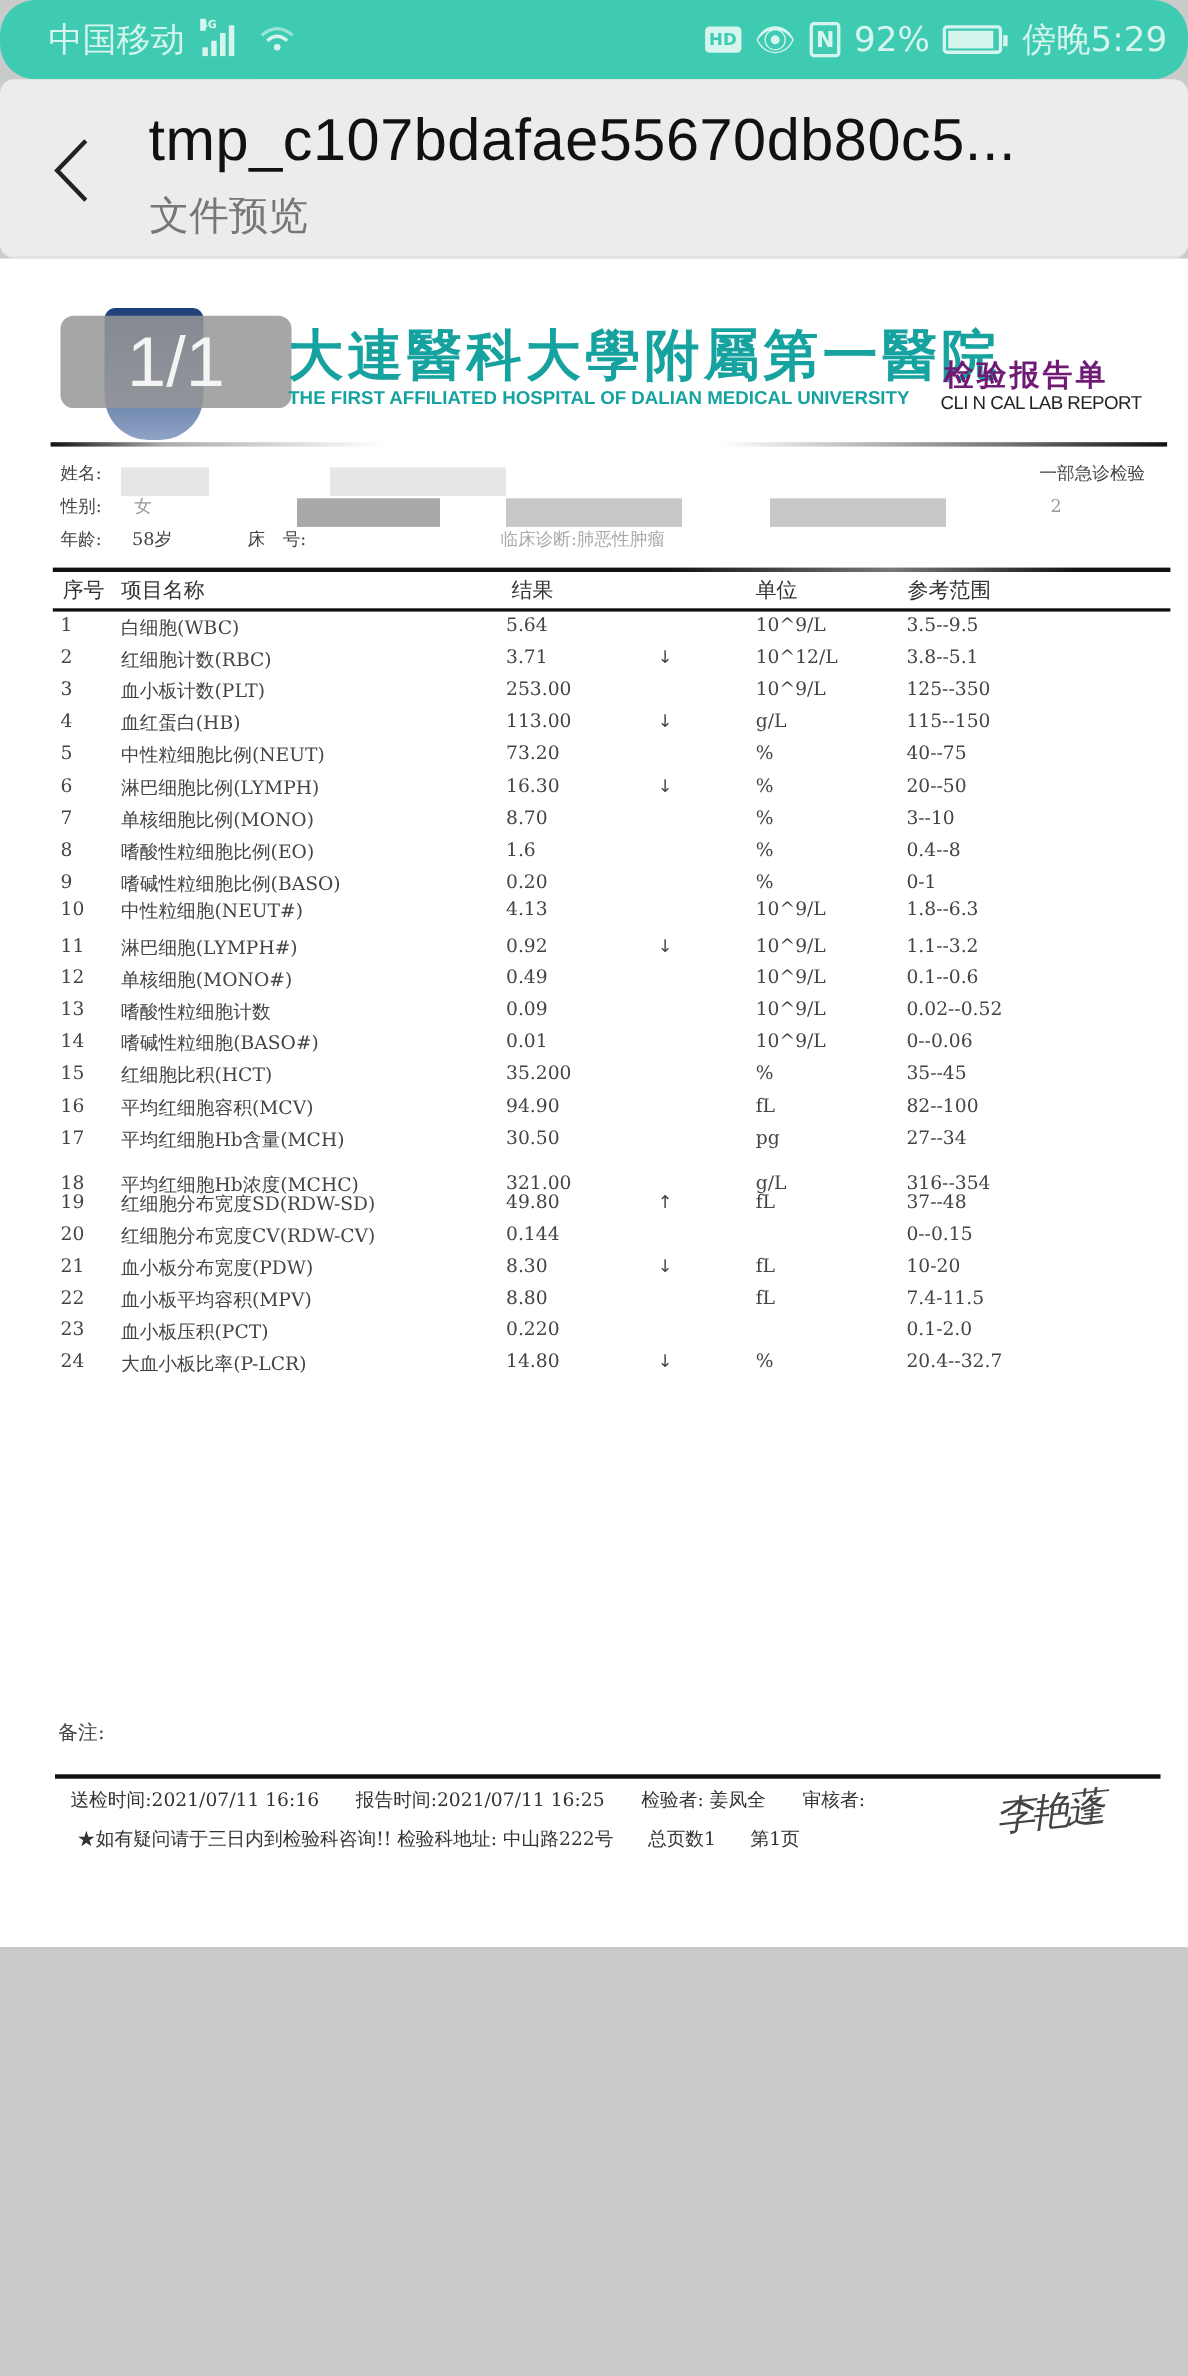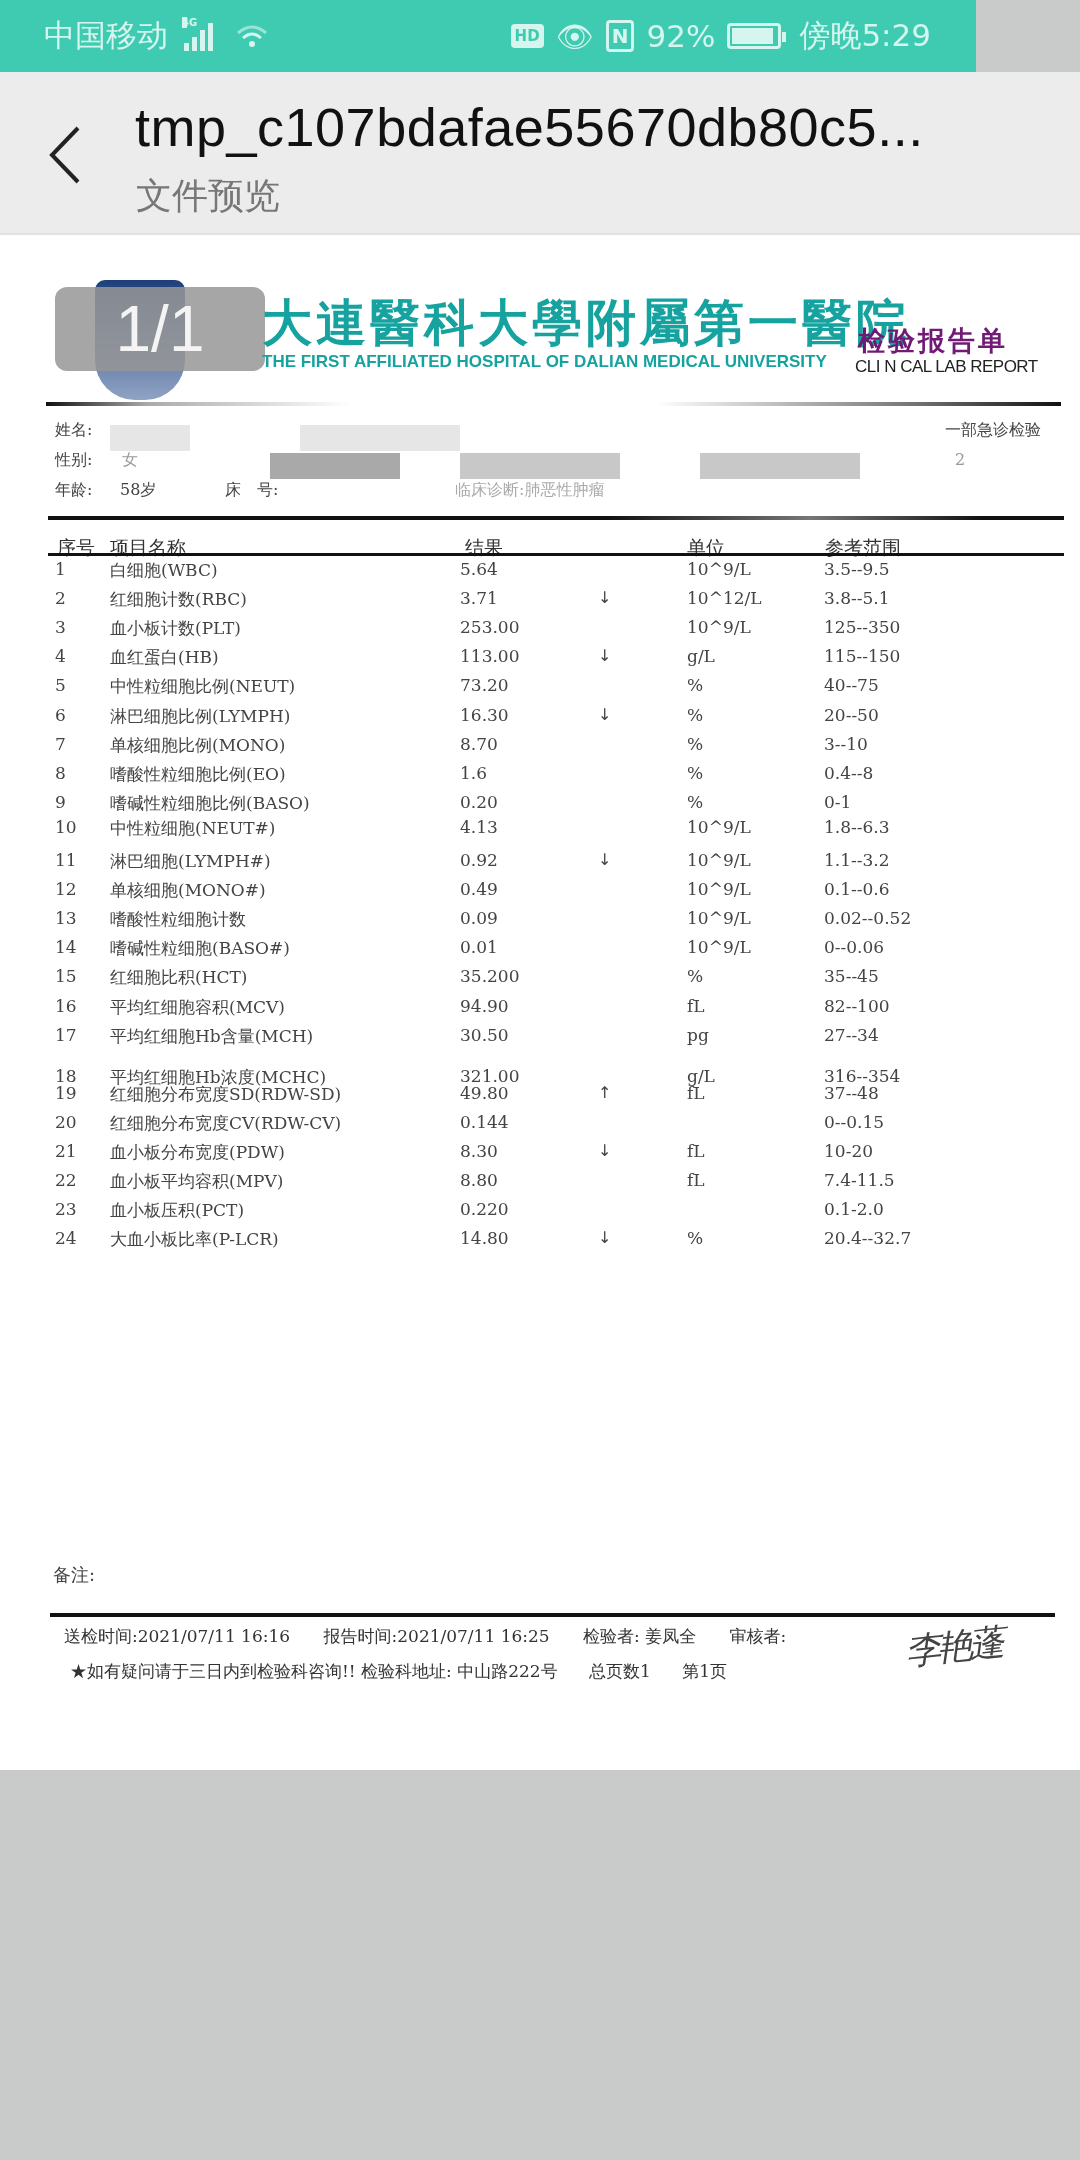--- a/index.html
+++ b/index.html
@@ -1,33 +1,33 @@
 <!DOCTYPE html>
 <html><head>
   <meta charset="utf-8">
   <style>
     * { box-sizing: border-box; margin: 0; padding: 0; }
     html, body { width: 1080px; height: 2160px; overflow: hidden; background: #c9cbca; font-family: "DejaVu Sans", sans-serif; }
 
     
-    .status-bar { position: absolute; left: 0; top: 0; width: 976px; height: 72px; background: #3fcbb1; color: #d6f5ee; display: flex; align-items: center; justify-content: space-between; padding: 0 45px 0 44px; font-size: 31px; }
+    .status-bar { position: absolute; left: 0; top: 0; width: 1080px; height: 72px; background: #3fcbb1; color: #d6f5ee; display: flex; align-items: center; justify-content: space-between; padding: 0 19px 0 44px; font-size: 31px; border-radius: 32px; }
     .status-left, .status-right { display: flex; align-items: center; gap: 12px; }
     .sig { display: flex; align-items: flex-end; gap: 3px; height: 30px; margin-left: 4px; position: relative; }
     .sig span { width: 5px; background: #d6f5ee; display: block; }
     .sig .g4 { position: absolute; left: -2px; top: -4px; font-size: 10px; font-weight: bold; }
     .wifi { width: 34px; height: 28px; position: relative; margin-left: 10px; }
     .wifi svg { width: 34px; height: 28px; }
     .hd-badge { background: #d6f5ee; color: #3fcbb1; font-size: 15px; font-weight: bold; border-radius: 4px; padding: 3px 4px; }
     .nfc-badge { border: 3px solid #d6f5ee; border-radius: 4px; font-size: 20px; font-weight: bold; padding: 0 3px; line-height: 26px; }
     .battery { width: 54px; height: 26px; border: 3px solid #d6f5ee; border-radius: 4px; position: relative; padding: 2px; }
     .battery .fill { width: 92%; height: 100%; background: #d6f5ee; }
     .battery::after { content: ""; position: absolute; right: -8px; top: 6px; width: 4px; height: 10px; background: #d6f5ee; }
 
     
-    .title-bar { position: absolute; left: 0; top: 72px; width: 1080px; height: 163px; background: #ececec; border-bottom: 2px solid #e2e2e2; }
+    .title-bar { position: absolute; left: 0; top: 72px; width: 1080px; height: 163px; background: #ececec; border-bottom: 2px solid #e2e2e2; border-radius: 13px; }
     .back-btn { position: absolute; left: 44px; top: 48px; width: 44px; height: 70px; }
     .back-btn svg { width: 44px; height: 70px; }
     .title-main { position: absolute; left: 135px; top: 24px; font-size: 54px; color: #111; font-family: "Liberation Sans", sans-serif; letter-spacing: 0.5px; }
     .title-sub { position: absolute; left: 136px; top: 100px; font-size: 36px; color: #777; }
 
     
     .doc { position: absolute; left: 0; top: 235px; width: 1080px; height: 1535px; background: #fff; font-family: "DejaVu Serif", serif; color: #333; }
     .doc-header { position: absolute; left: 0; top: 0; width: 1080px; height: 170px; }
     .logo-shield { position: absolute; left: 95px; top: 45px; width: 90px; height: 120px; background: linear-gradient(#1e3f7a, #8fa3c4); border-radius: 10px 10px 40px 40px; }
     .page-indicator { position: absolute; left: 55px; top: 52px; width: 210px; height: 84px; background: rgba(150,150,150,0.85); border-radius: 12px; color: #f4f4f4; font-family: "Liberation Sans", sans-serif; font-size: 64px; display: flex; align-items: center; justify-content: center; font-weight: 300; }
@@ -36,21 +36,21 @@
     .report-cn { position: absolute; left: 858px; top: 88px; font-size: 27px; font-weight: bold; color: #701a75; letter-spacing: 3px; font-family: "DejaVu Sans", sans-serif; }
     .report-en { position: absolute; left: 855px; top: 122px; font-size: 17px; color: #222; font-family: "Liberation Sans", sans-serif; letter-spacing: -0.5px; }
     .hdr-line { position: absolute; left: 46px; top: 167px; width: 1015px; height: 4px; background: linear-gradient(90deg, #111 0%, #aaa 10%, #fff 30%, #fff 60%, #777 85%, #111 100%); }
 
     .patient { position: absolute; left: 55px; font-size: 16px; color: #444; }
     .pixel-block { position: absolute; background: #c8c8c8; }
     .pixel-block.light { background: #e6e6e6; }
     .pixel-block.dark { background: #a9a9a9; }
 
     .table-top-line { position: absolute; left: 48px; top: 281px; width: 1016px; height: 4px; background: linear-gradient(90deg, #111 0%, #111 55%, #777 75%, #111 92%); }
-    .table-head { position: absolute; left: 55px; top: 298px; width: 1000px; height: 30px; font-size: 19px; color: #333; }
+    .table-head { position: absolute; left: 55px; top: 287px; width: 1000px; height: 30px; font-size: 19px; color: #333; }
     .table-head span { position: absolute; top: 2px; }
     .table-head-line { position: absolute; left: 48px; top: 318px; width: 1016px; height: 3px; background: #111; }
 
     .rows { position: absolute; left: 0; top: 320px; width: 1080px; }
     .row { position: absolute; left: 0; width: 1080px; height: 29px; font-size: 17px; color: #444; }
     .row span { position: absolute; top: 4px; white-space: nowrap; }
     .c-no { left: 55px; }
     .c-name { left: 110px; }
     .c-val { left: 460px; }
     .c-flag { left: 598px; font-family: "DejaVu Sans", sans-serif; font-size: 16px; }

